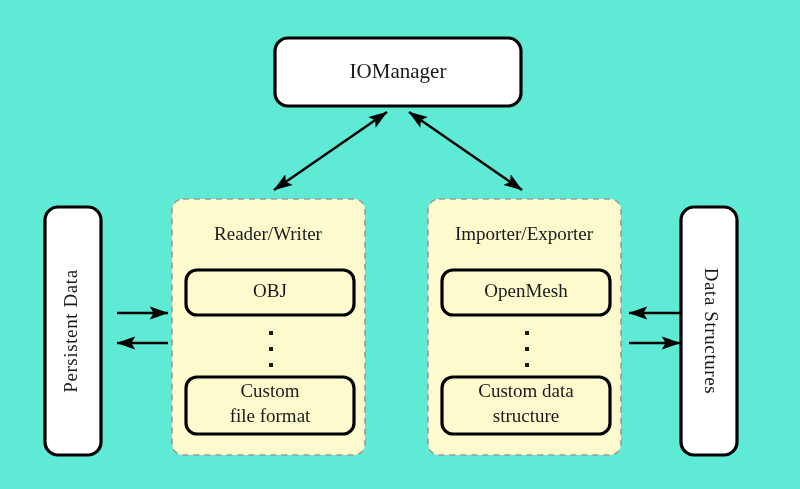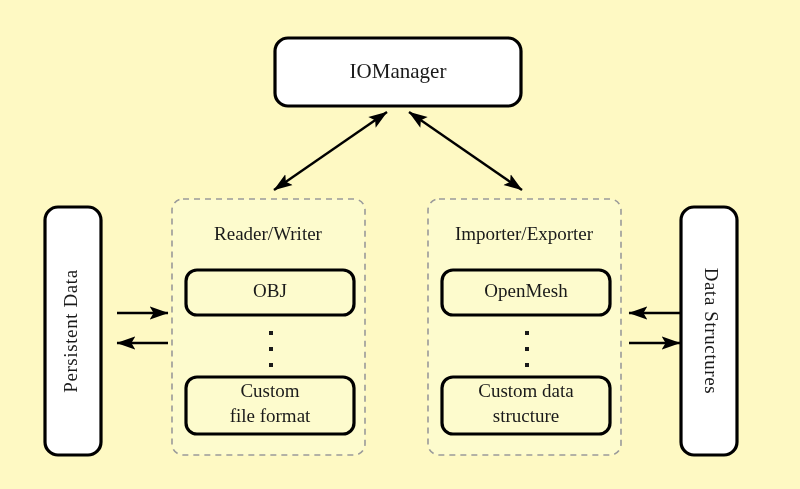--- a/index.html
+++ b/index.html
@@ -10,21 +10,21 @@
   body {
     width: 800px;
     height: 489px;
     overflow: hidden;
     font-family: "Liberation Serif", "DejaVu Serif", serif;
   }
   #diagram-root {
     position: relative;
     width: 800px;
     height: 489px;
-    background: #fef9c3;
+    background: #5eead4;
   }
   svg.diagram {
     display: block;
     width: 800px;
     height: 489px;
   }
   text {
     font-family: "Liberation Serif", "DejaVu Serif", serif;
     fill: #1a1a1a;
     dominant-baseline: middle;

